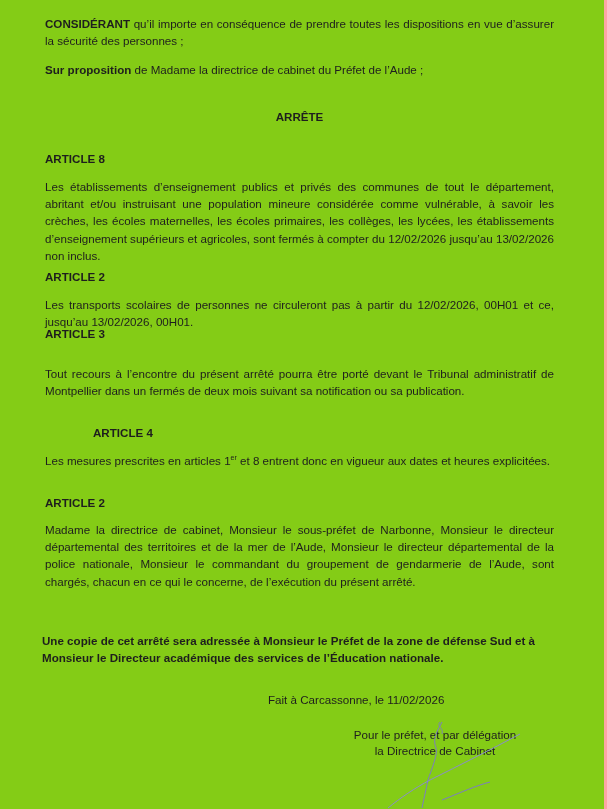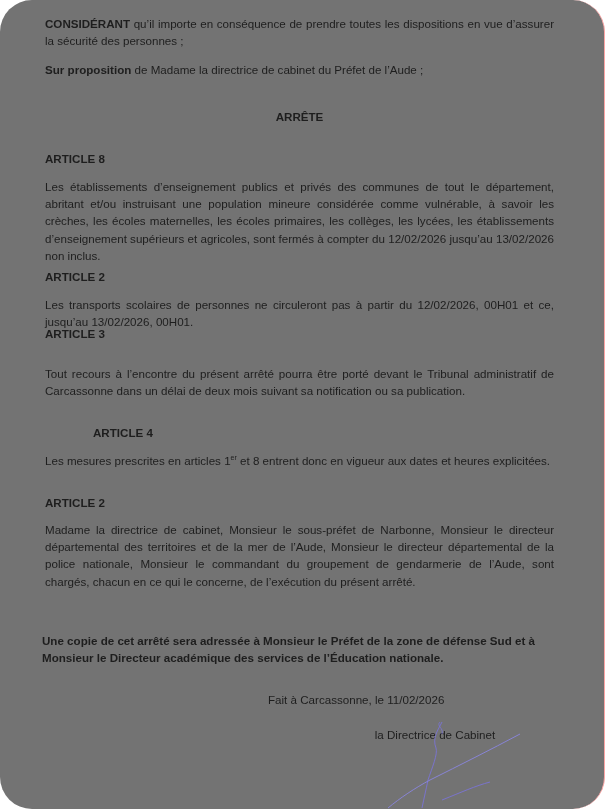--- a/index.html
+++ b/index.html
@@ -13,23 +13,22 @@
       position: relative;
       overflow: hidden;
       font-family: "Liberation Sans", "DejaVu Sans", sans-serif;
       color: #1e1e1e;
     }
     .page {
       position: absolute;
       left: 0; top: 0;
       width: 604px;
       height: 809px;
-      background: #737373;
-      border-right: 1px solid #fca5a5;
-      border-radius: 32px;
+      background: #84cc16;
+      border-right: 3px solid #fca5a5;
     }
     .content {
       position: absolute;
       left: 45px;
       top: 15px;
       width: 509px;
       font-size: 11.6px;
       line-height: 17.2px;
     }
     p { margin: 0; }
@@ -58,36 +57,37 @@
 
     <p class="blk center heading" style="top:93px;text-align:center;">ARRÊTE</p>
 
     <p class="blk heading" style="top:135px;">ARTICLE 8</p>
     <p class="blk justify" style="top:163px;">Les établissements d’enseignement publics et privés des communes de tout le département, abritant et/ou instruisant une population mineure considérée comme vulnérable, à savoir les crèches, les écoles maternelles, les écoles primaires, les collèges, les lycées, les établissements d’enseignement supérieurs et agricoles, sont fermés à compter du 12/02/2026 jusqu’au 13/02/2026 non inclus.</p>
 
     <p class="blk heading" style="top:253px;">ARTICLE 2</p>
     <p class="blk justify" style="top:281px;">Les transports scolaires de personnes ne circuleront pas à partir du 12/02/2026, 00H01 et ce, jusqu’au 13/02/2026, 00H01.</p>
 
     <p class="blk heading" style="top:310px;">ARTICLE 3</p>
-    <p class="blk justify" style="top:350px;">Tout recours à l’encontre du présent arrêté pourra être porté devant le Tribunal administratif de Carcassonne dans un délai de deux mois suivant sa notification ou sa publication.</p>
+    <p class="blk justify" style="top:350px;">Tout recours à l’encontre du présent arrêté pourra être porté devant le Tribunal administratif de Montpellier dans un fermés de deux mois suivant sa notification ou sa publication.</p>
 
     <p class="blk heading" style="top:409px;margin-left:48px;">ARTICLE 4</p>
     <p class="blk justify" style="top:437px;">
       <span>Les mesures prescrites en articles 1</span><sup>er</sup><span> et 8 entrent donc en vigueur aux dates et heures explicitées.</span>
     </p>
 
     <p class="blk heading" style="top:479px;">ARTICLE 2</p>
     <p class="blk justify" style="top:506px;">Madame la directrice de cabinet, Monsieur le sous-préfet de Narbonne, Monsieur le directeur départemental des territoires et de la mer de l’Aude, Monsieur le directeur départemental de la police nationale, Monsieur le commandant du groupement de gendarmerie de l’Aude, sont chargés, chacun en ce qui le concerne, de l’exécution du présent arrêté.</p>
 
     <p class="blk bold" style="top:617px; width:520px; left:-3px;">Une copie de cet arrêté sera adressée à Monsieur le Préfet de la zone de défense Sud et à Monsieur le Directeur académique des services de l’Éducation nationale.</p>
 
     <p class="blk" style="top:676px; left:223px; width:300px;">Fait à Carcassonne, le 11/02/2026</p>
   </div>
 
   <div class="sigline" style="left:305px; top:727px; font-size:11.6px; line-height:16px;">
+    <div>Pour le préfet, et par délégation</div>
     <div>la Directrice de Cabinet</div>
   </div>
 
   <svg class="signature" width="150" height="90" viewBox="0 0 150 90">
     <path d="M62 2 C58 10, 52 18, 56 28 C58 34, 52 48, 48 60 C46 70, 44 78, 42 88" stroke="#7a74d6" stroke-width="0.9" fill="none"></path>
     <path d="M60 2 C56 6, 64 8, 62 14" stroke="#7a74d6" stroke-width="0.8" fill="none"></path>
     <path d="M140 14 C110 30, 80 45, 50 60 C35 68, 20 78, 8 88" stroke="#8a86e0" stroke-width="0.9" fill="none"></path>
     <path d="M110 62 C95 66, 82 72, 62 80" stroke="#7a74d6" stroke-width="0.9" fill="none"></path>
   </svg>
 </div>

